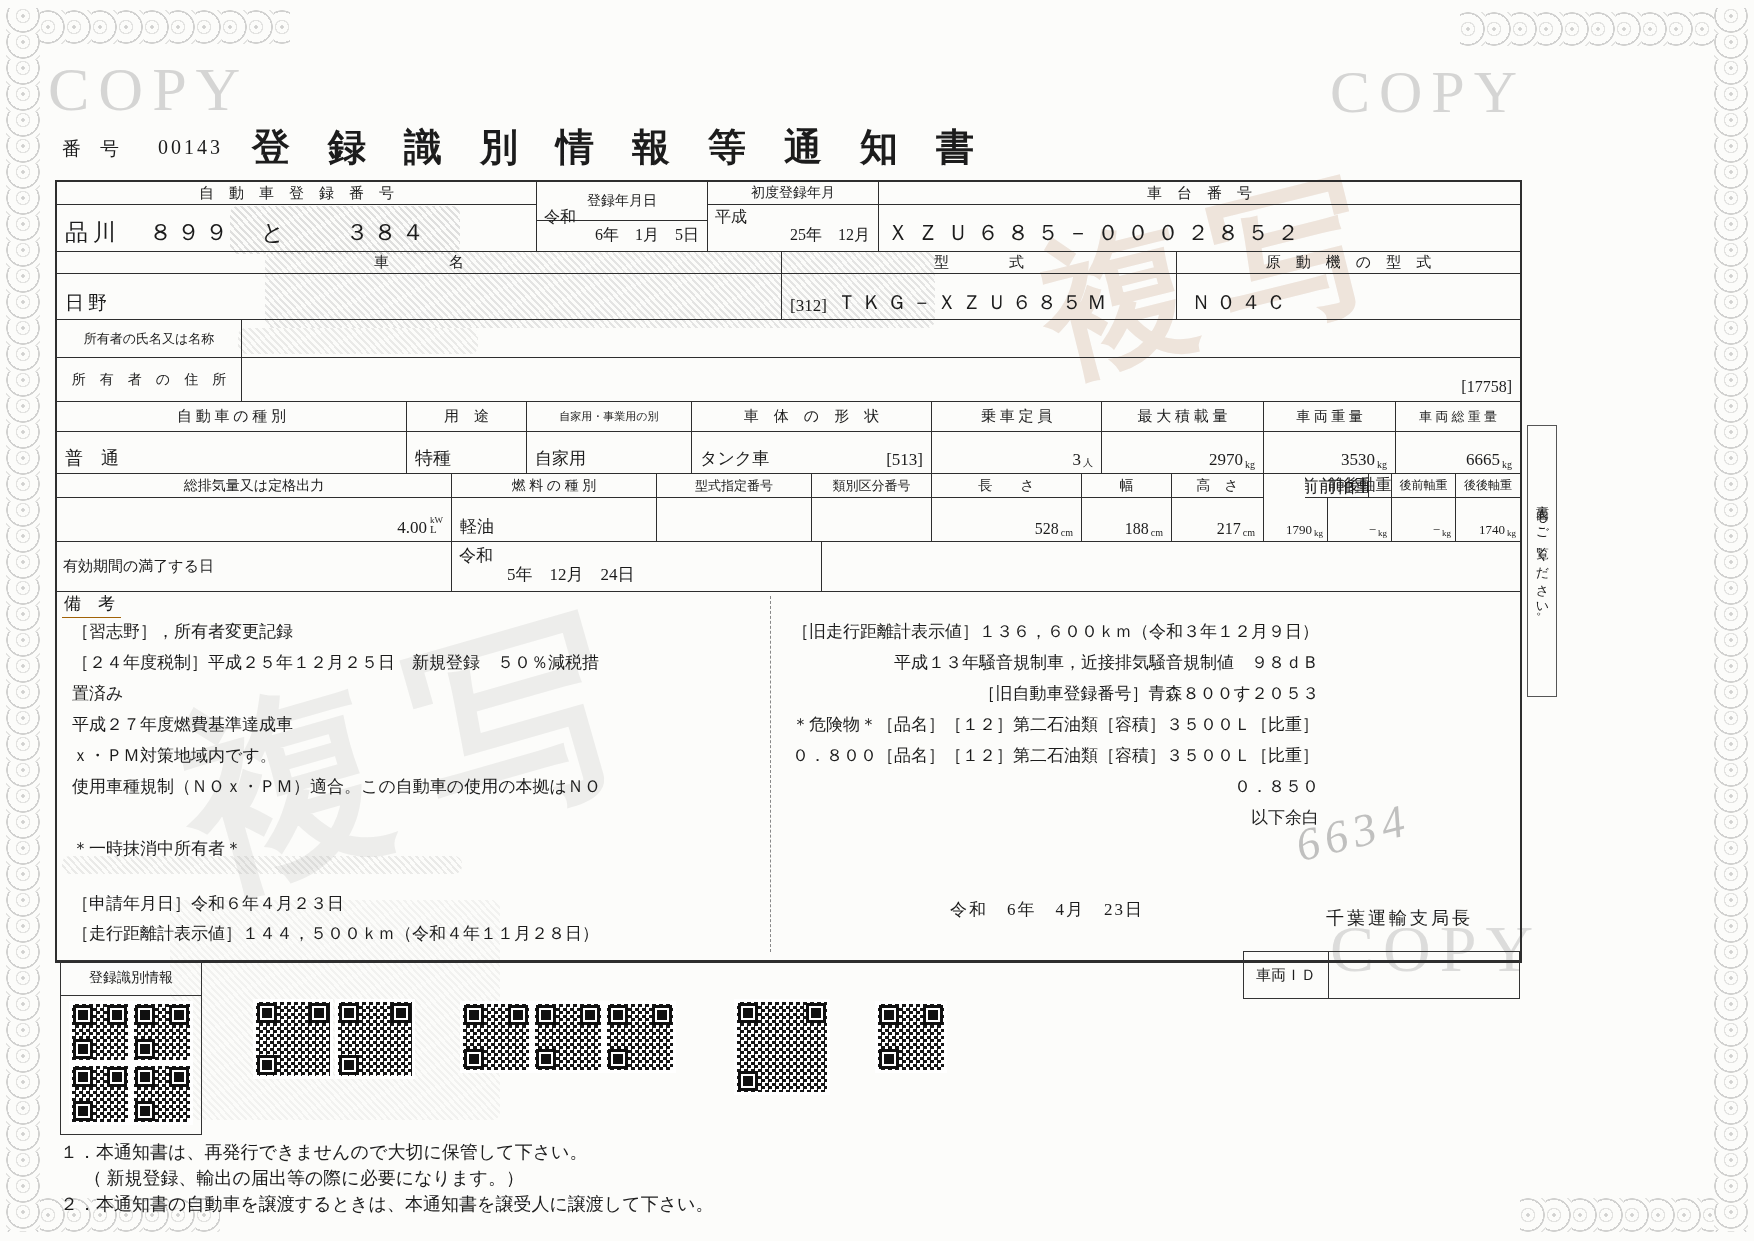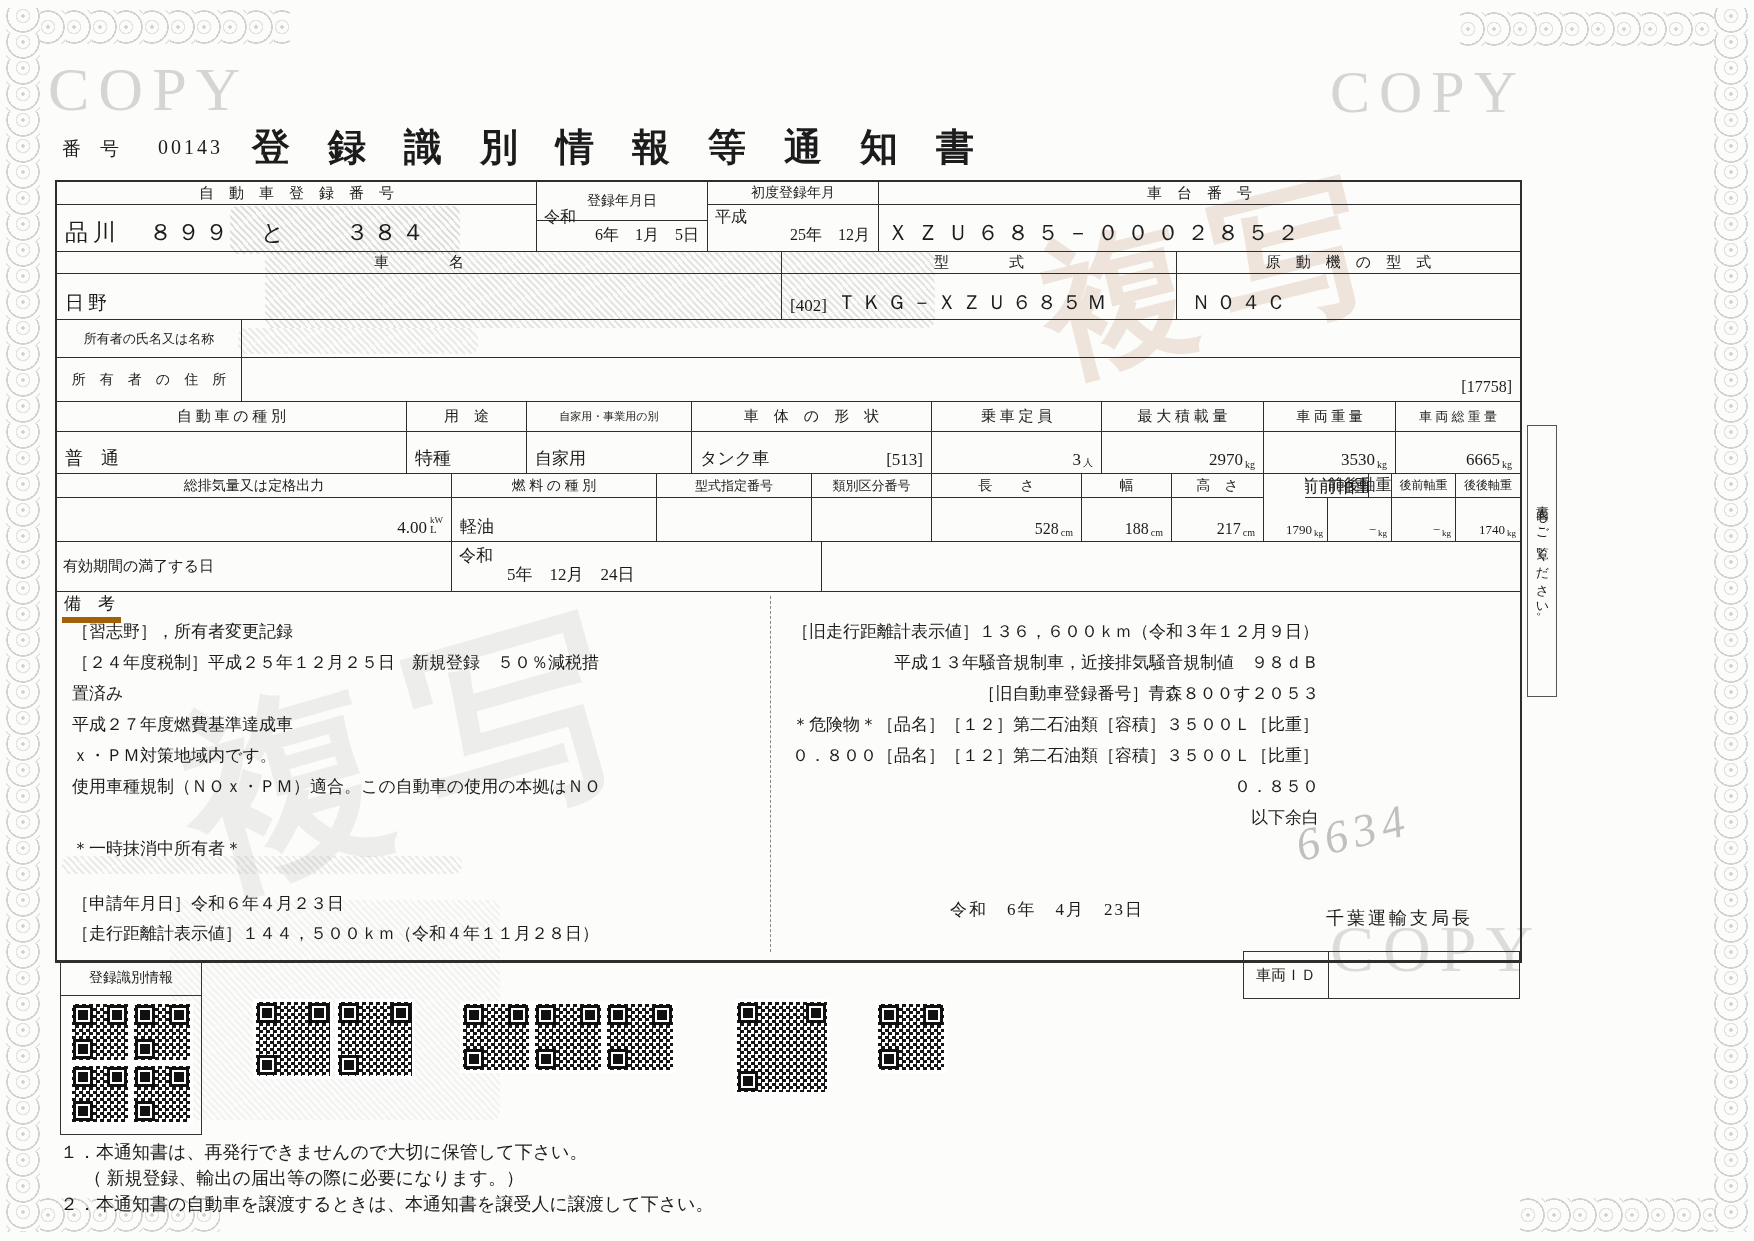--- a/index.html
+++ b/index.html
@@ -29,21 +29,21 @@
   .lab{display:flex;align-items:center;justify-content:center;text-align:center;font-size:15px;white-space:nowrap;}
   .vl{display:flex;align-items:flex-end;padding:3px 8px;white-space:nowrap;}
   .vr{justify-content:flex-end;}
   .u{font-size:10px;margin-left:2px;}
   .era{position:absolute;left:7px;top:2px;font-size:16px;}
   .dt{position:absolute;right:8px;bottom:5px;font-size:16px;white-space:nowrap;}
   .code17{position:absolute;right:8px;bottom:5px;font-size:16px;margin-left:12px;}
   .ustack{display:inline-flex;flex-direction:column;align-items:flex-start;font-size:9px;line-height:9px;margin-left:3px;transform:translateY(-4px);}
   .ustack i{font-style:normal;}
 
-  .remarks-label{position:absolute;left:62px;top:592px;font-size:17px;border-bottom:6px solid #a16207;padding:0 6px 2px 2px;}
+  .remarks-label{position:absolute;left:62px;top:592px;font-size:17px;border-bottom:1px solid #a16207;padding:0 6px 2px 2px;}
   .rblock{position:absolute;font-size:17px;line-height:31px;white-space:nowrap;}
   .rdash{position:absolute;left:770px;top:596px;height:356px;border-left:1px dashed #888;}
 
   .regid-box{position:absolute;left:60px;top:960px;width:142px;height:175px;border:1.5px solid #333;box-sizing:border-box;}
   .regid-label{height:34px;border-bottom:1.5px solid #333;display:flex;align-items:center;justify-content:center;font-size:14px;}
   .qr{position:absolute;background:repeating-conic-gradient(#161616 0% 25%, #ffffff 0% 50%) 0 0/7px 7px;box-shadow:0 0 0 3px #fff;}
   .fd{position:absolute;width:14px;height:14px;border:3px solid #101010;background:#fff;}
   .fd i{position:absolute;inset:2px;background:#101010;}
   .dateline{position:absolute;left:950px;top:898px;font-size:17px;letter-spacing:2px;}
   .issuer{position:absolute;left:1326px;top:906px;font-size:18px;letter-spacing:3px;}
@@ -100,21 +100,21 @@
       <span class="dt">25年　12月</span>
     </div>
     <div class="c vl nr" style="left:822px;top:23px;width:641px;height:47px;font-size:22px;letter-spacing:8px;">ＸＺＵ６８５－０００２８５２</div>
 
     <div class="c lab" style="left:0;top:70px;width:725px;height:22px;">車　　　　名</div>
     <div class="c lab" style="left:725px;top:70px;width:395px;height:22px;">型　　　　式</div>
     <div class="c lab nr" style="left:1120px;top:70px;width:343px;height:22px;">原　動　機　の　型　式</div>
 
     <div class="c vl" style="left:0;top:92px;width:725px;height:46px;font-size:19px;letter-spacing:4px;">日野</div>
     <div class="c vl" style="left:725px;top:92px;width:395px;height:46px;">
-      <span style="font-size:17px;margin-right:10px;">[402]</span>
+      <span style="font-size:17px;margin-right:10px;">[312]</span>
       <span style="font-size:20px;letter-spacing:5px;">ＴＫＧ－ＸＺＵ６８５Ｍ</span>
     </div>
     <div class="c vl nr" style="left:1120px;top:92px;width:343px;height:46px;font-size:20px;letter-spacing:5px;padding-left:14px;">Ｎ０４Ｃ</div>
 
     <div class="c lab" style="left:0;top:138px;width:185px;height:38px;font-size:13px;">所有者の氏名又は名称</div>
     <div class="c vl nr" style="left:185px;top:138px;width:1278px;height:38px;"></div>
 
     <div class="c lab" style="left:0;top:176px;width:185px;height:44px;font-size:14px;">所　有　者　の　住　所</div>
     <div class="c nr" style="left:185px;top:176px;width:1278px;height:44px;">
       <span></span>

